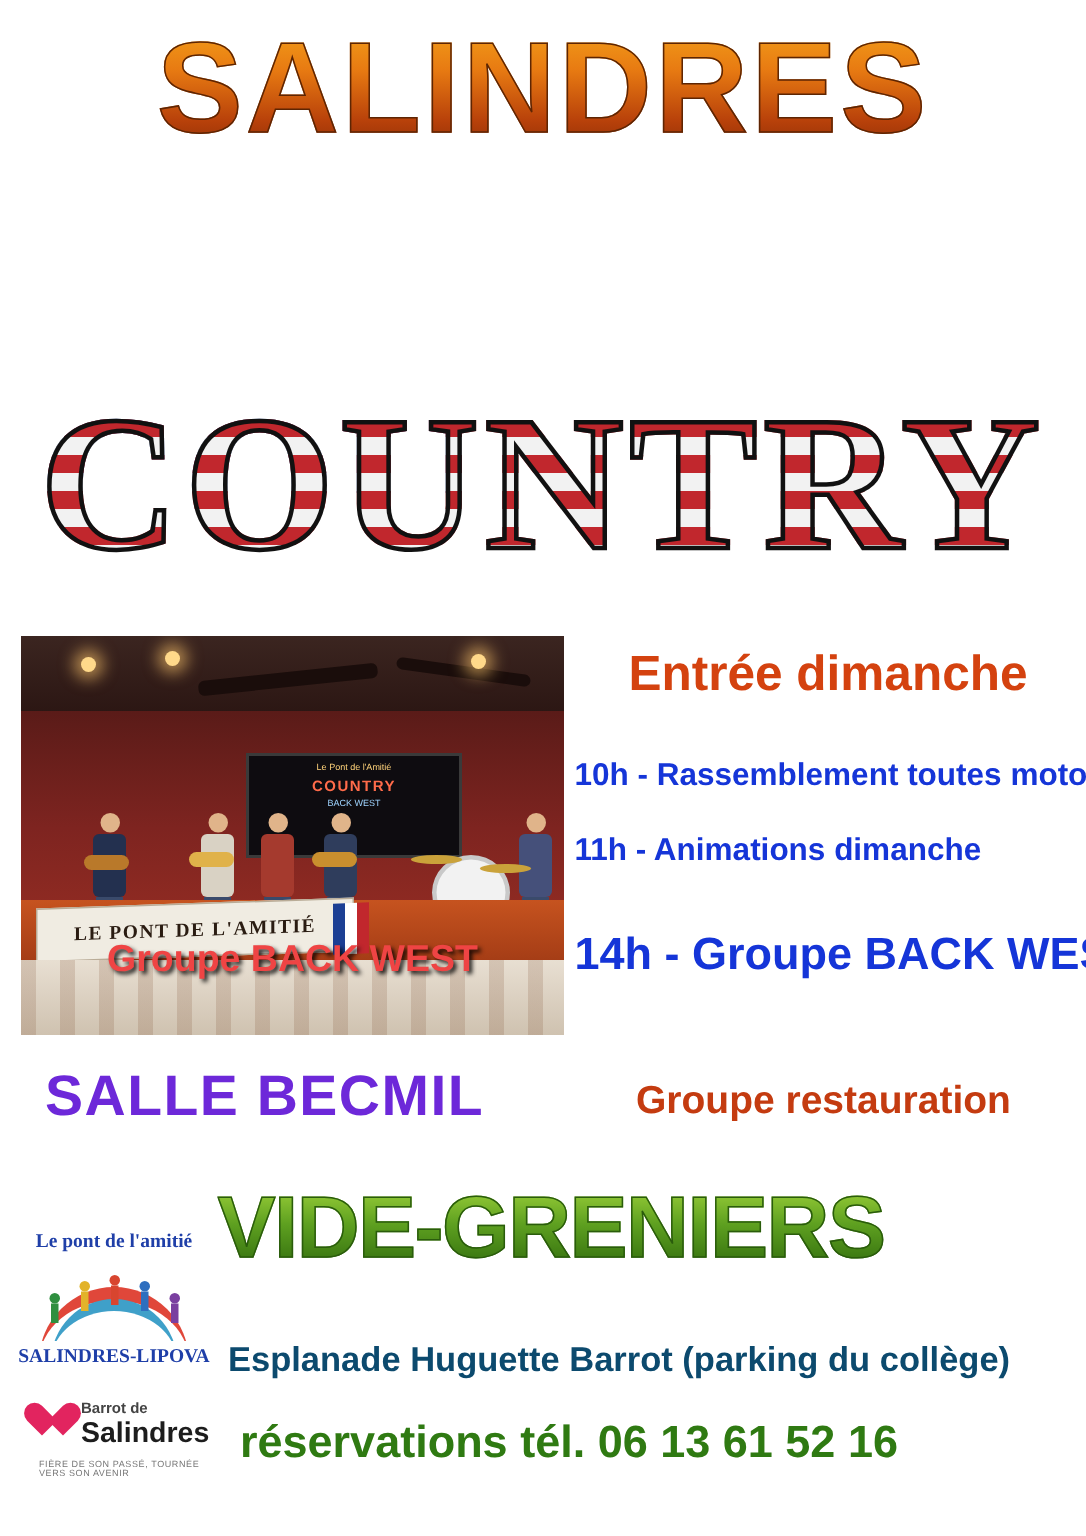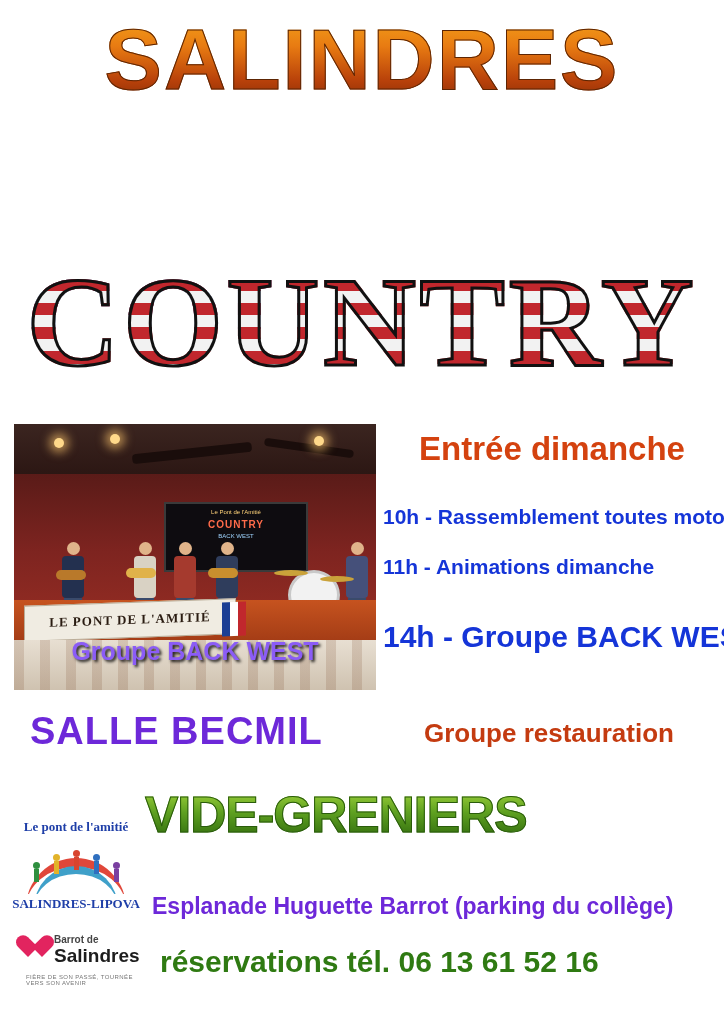--- a/index.html
+++ b/index.html
@@ -157,22 +157,22 @@
   .photo .m-body { width:22px; height:42px; margin:1px auto 0; border-radius:4px; }
   .photo .m-legs { width:18px; height:20px; margin:0 auto; background:#3a4a6b; }
   .photo .guitar { position:absolute; width:30px; height:10px; border-radius:5px; background:#d8a03a; }
   .photo .drums {
     position:absolute; right:26px; bottom:70px; width:72px; height:52px;
   }
   .photo .drum-k { position:absolute; left:10px; bottom:0; width:46px; height:44px; border-radius:50%; background:#f2f2f2; border:3px solid #c9c9c9; }
   .photo .cymbal { position:absolute; width:34px; height:6px; border-radius:50%; background:#caa23a; }
   .photo .spot { position:absolute; width:10px; height:10px; border-radius:50%; background:#ffd98a; box-shadow:0 0 10px 5px rgba(255,200,110,.6); }
   .photo .caption {
-    position:absolute; left:0; bottom:24px; width:100%;
-    text-align:center; color:#8b5cf6; font-weight:bold; font-size:25px;
+    position:absolute; left:0; bottom:36px; width:100%;
+    text-align:center; color:#ef4444; font-weight:bold; font-size:25px;
     font-family:"Liberation Sans", sans-serif;
     text-shadow: 2px 2px 3px rgba(0,0,0,.85);
   }
 
   
   .entree {
     position: absolute;
     left: 392px;
     top: 430px;
     width: 320px;
@@ -227,36 +227,36 @@
     font-size: 26px;
     color: #c43b10;
   }
 
   .vide {
     position: absolute;
     left: 145px;
     top: 790px;
     font-family: "Liberation Sans", sans-serif;
     font-weight: bold;
-    font-size: 50px;
+    font-size: 58px;
     letter-spacing: -1px;
     line-height: 1;
     background: linear-gradient(180deg, #9dd13a 0%, #5ea020 45%, #2f6a0d 100%);
     -webkit-background-clip: text;
     background-clip: text;
     color: transparent;
     -webkit-text-stroke: 1px #2a5c0c;
   }
   .esplanade {
     position: absolute;
     left: 152px;
     top: 893px;
     font-weight: bold;
     font-size: 23px;
-    color: #6d28d9;
+    color: #0c4a6e;
   }
   .reservations {
     position: absolute;
     left: 160px;
     top: 945px;
     font-weight: bold;
     font-size: 30px;
     color: #2f7a12;
   }
 

